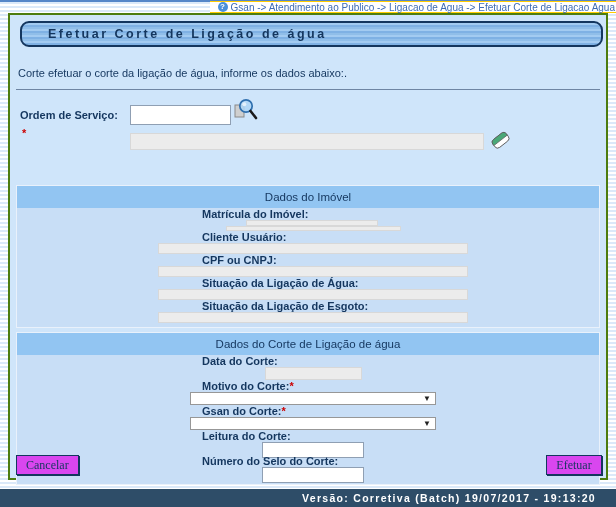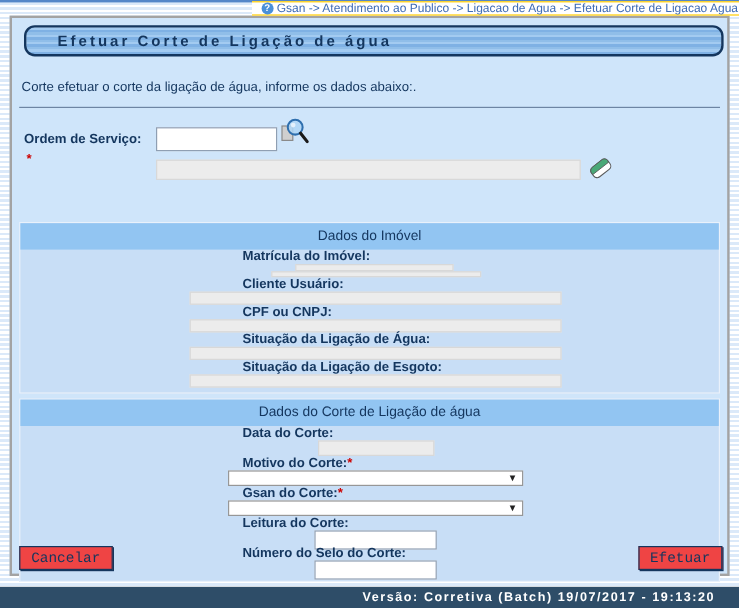--- a/index.html
+++ b/index.html
@@ -19,21 +19,21 @@
     font-size:10px; color:#3f6cb5; white-space:nowrap; padding-right:1px; z-index:5;
   }
   .help-dot {
     width:10px; height:10px; border-radius:50%; background:#4a90d9; color:#fff;
     font-size:8px; font-weight:bold; line-height:10px; text-align:center; flex:none;
   }
 
   
   .frame {
     position:absolute; left:8px; top:13px; width:600px; height:467px;
-    background:#cfe5fa; border:2px solid #a3a3a3;
+    background:#cfe5fa; border:2px solid #4d7c0f;
   }
   .titlebar {
     position:absolute; top:6px; left:10px; right:3px; height:26px;
     border:2px solid #14365e; border-radius:9px;
     background: repeating-linear-gradient(180deg,#a3cbf1 0px,#a3cbf1 2px,#7fb1e4 2px,#7fb1e4 4px,#90bee9 4px,#90bee9 6px);
     display:flex; align-items:center;
   }
   .titlebar span {
     padding-left:26px; font-size:12.5px; font-weight:bold; letter-spacing:2.5px; color:#14365e;
   }
@@ -79,22 +79,22 @@
     width:246px; height:19px; background:#fff; border:1px solid #979797;
     display:flex; align-items:center; justify-content:space-between; padding:0 4px; cursor:pointer;
   }
   .sel-val { font-size:11px; color:#222; }
   .sel-arrow { font-size:8px; color:#222; }
   .in-sm { width:102px; height:19px; }
 
   .btnrow { position:absolute; top:440px; left:6px; right:4px; display:flex; justify-content:space-between; }
   .btn {
     height:20px; min-width:56px; padding:0 9px;
-    background:#ef4444; border:1px solid #14365e; box-shadow:1px 1px 0 #14365e;
-    color:#14365e; font-size:12px; font-family:Liberation Mono, monospace; cursor:pointer;
+    background:#d946ef; border:1px solid #14365e; box-shadow:1px 1px 0 #14365e;
+    color:#14365e; font-size:12px; font-family:Liberation Serif, serif; cursor:pointer;
   }
 
   .footer {
     position:absolute; left:0; right:0; top:489px; height:18px; background:#2e4d68;
     display:flex; align-items:center; justify-content:flex-end; padding-right:20px;
   }
   .footer span { color:#ffffff; font-size:10.5px; font-weight:bold; letter-spacing:1.3px; }
 </style>
 </head>
 <body>

